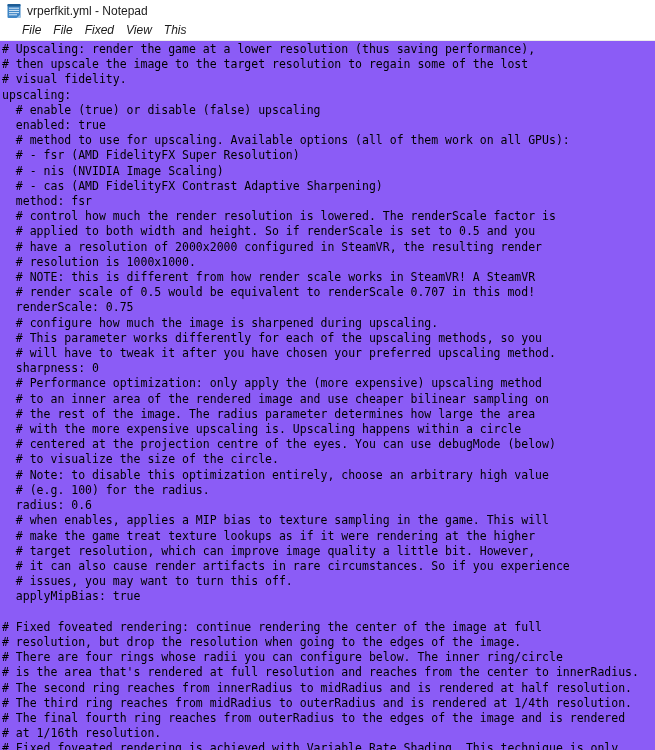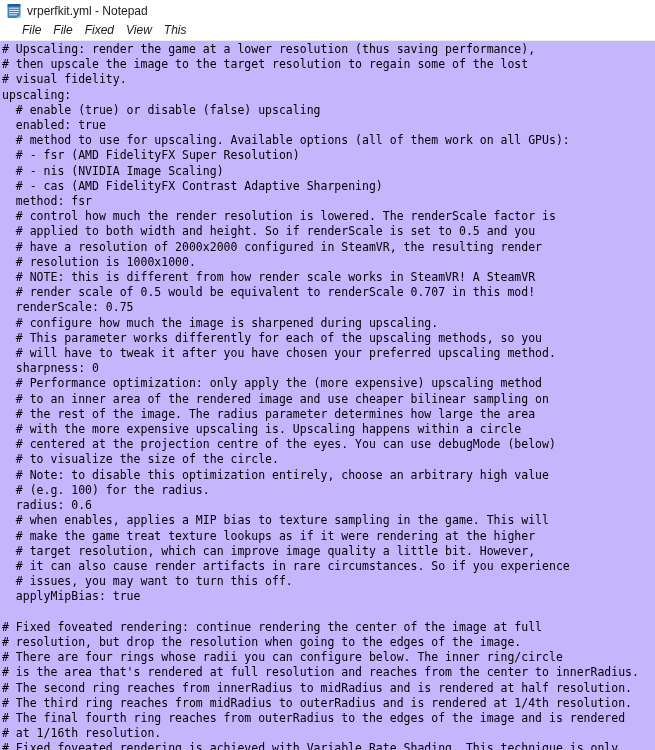--- a/index.html
+++ b/index.html
@@ -45,21 +45,21 @@
     font-size: 12px;
     color: #1b1b1b;
     padding: 1px 6px 2px 6px;
     white-space: nowrap;
     cursor: default;
   }
 
   .editor {
     flex: 1 1 auto;
     overflow: hidden;
-    background: #c4b5fd;
+    background: #8b5cf6;
     position: relative;
   }
   .editor pre {
     font-family: "DejaVu Sans Mono", "Liberation Mono", monospace;
     font-size: 11.5px;
     line-height: 15.2px;
     color: #000000;
     white-space: pre;
     padding: 1px 0 0 2px;
   }

